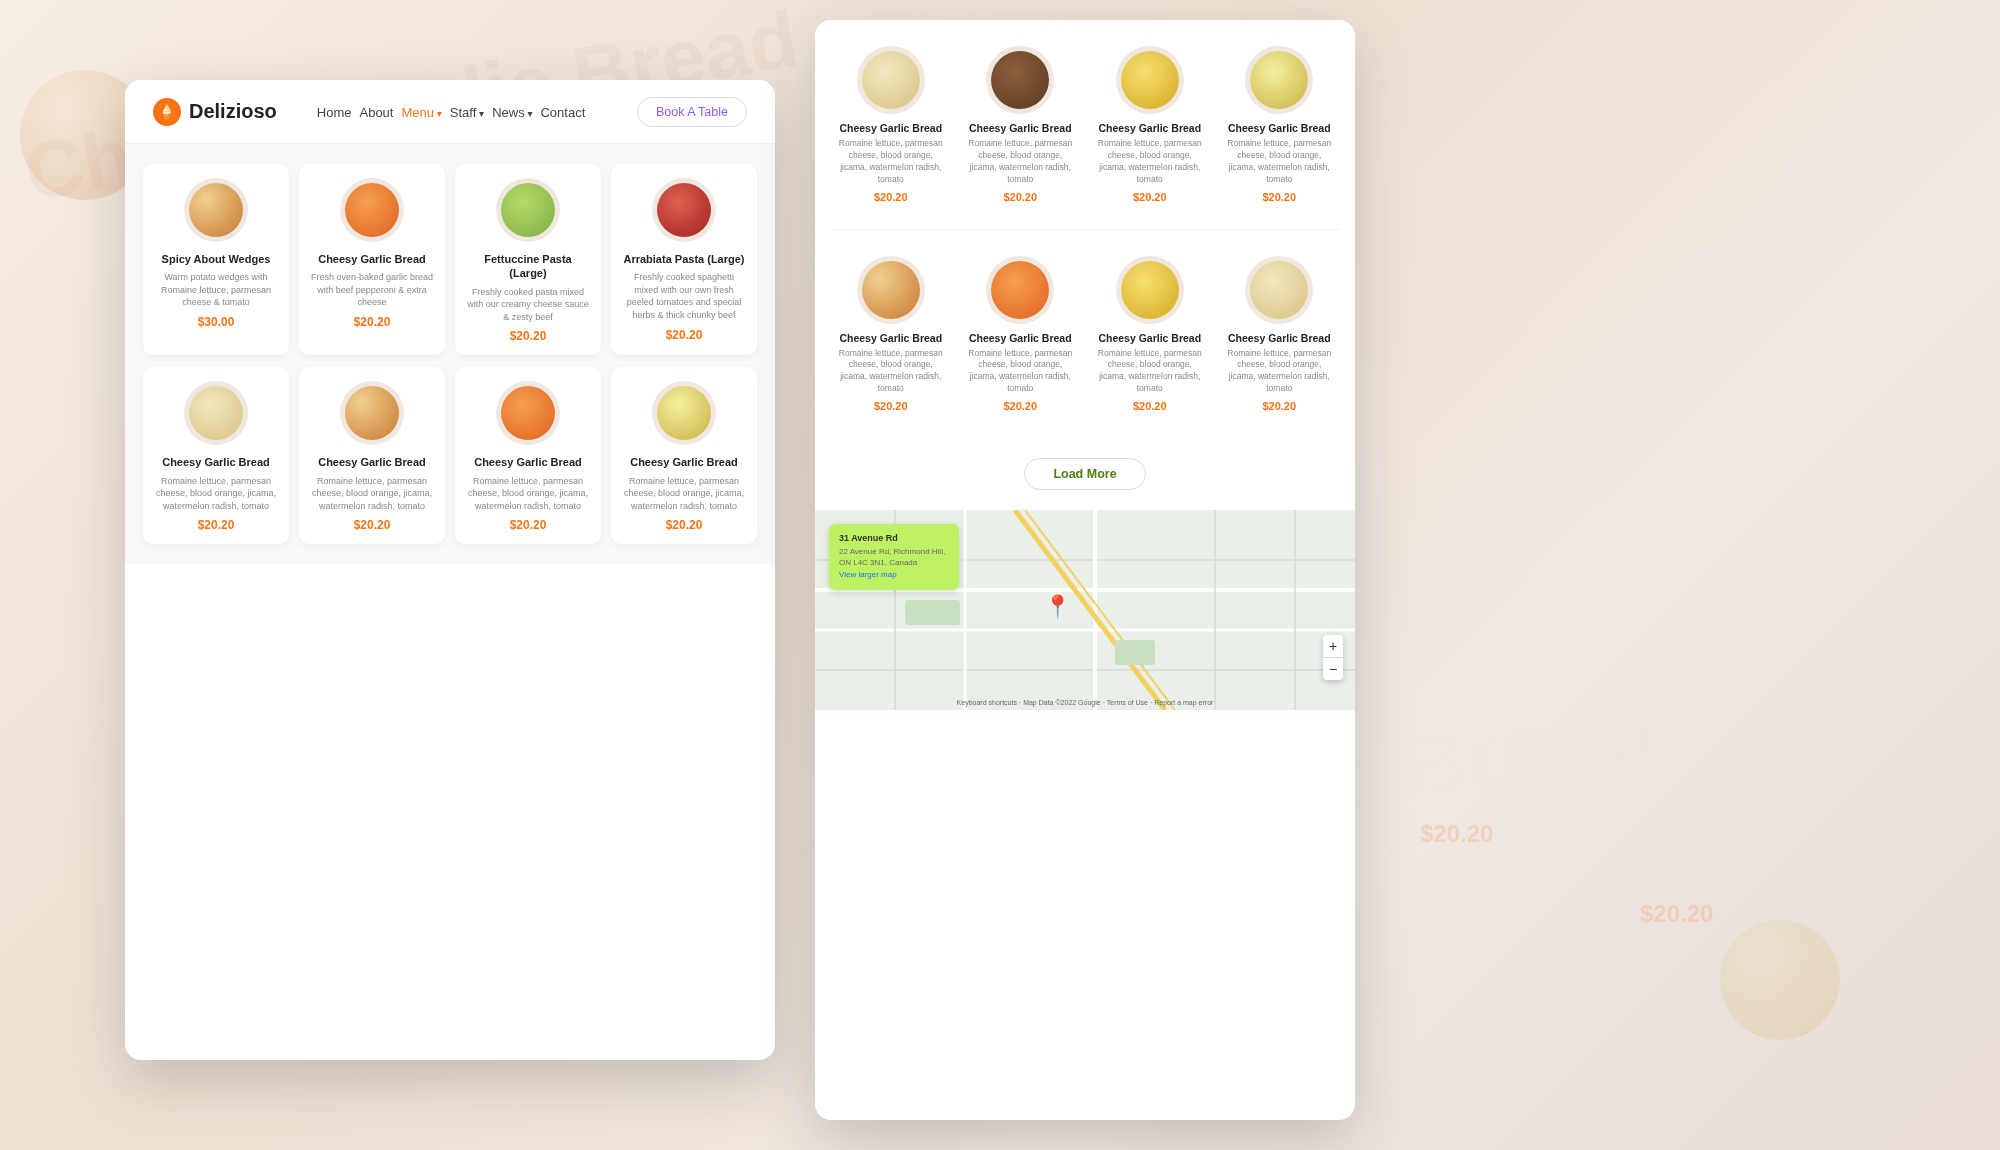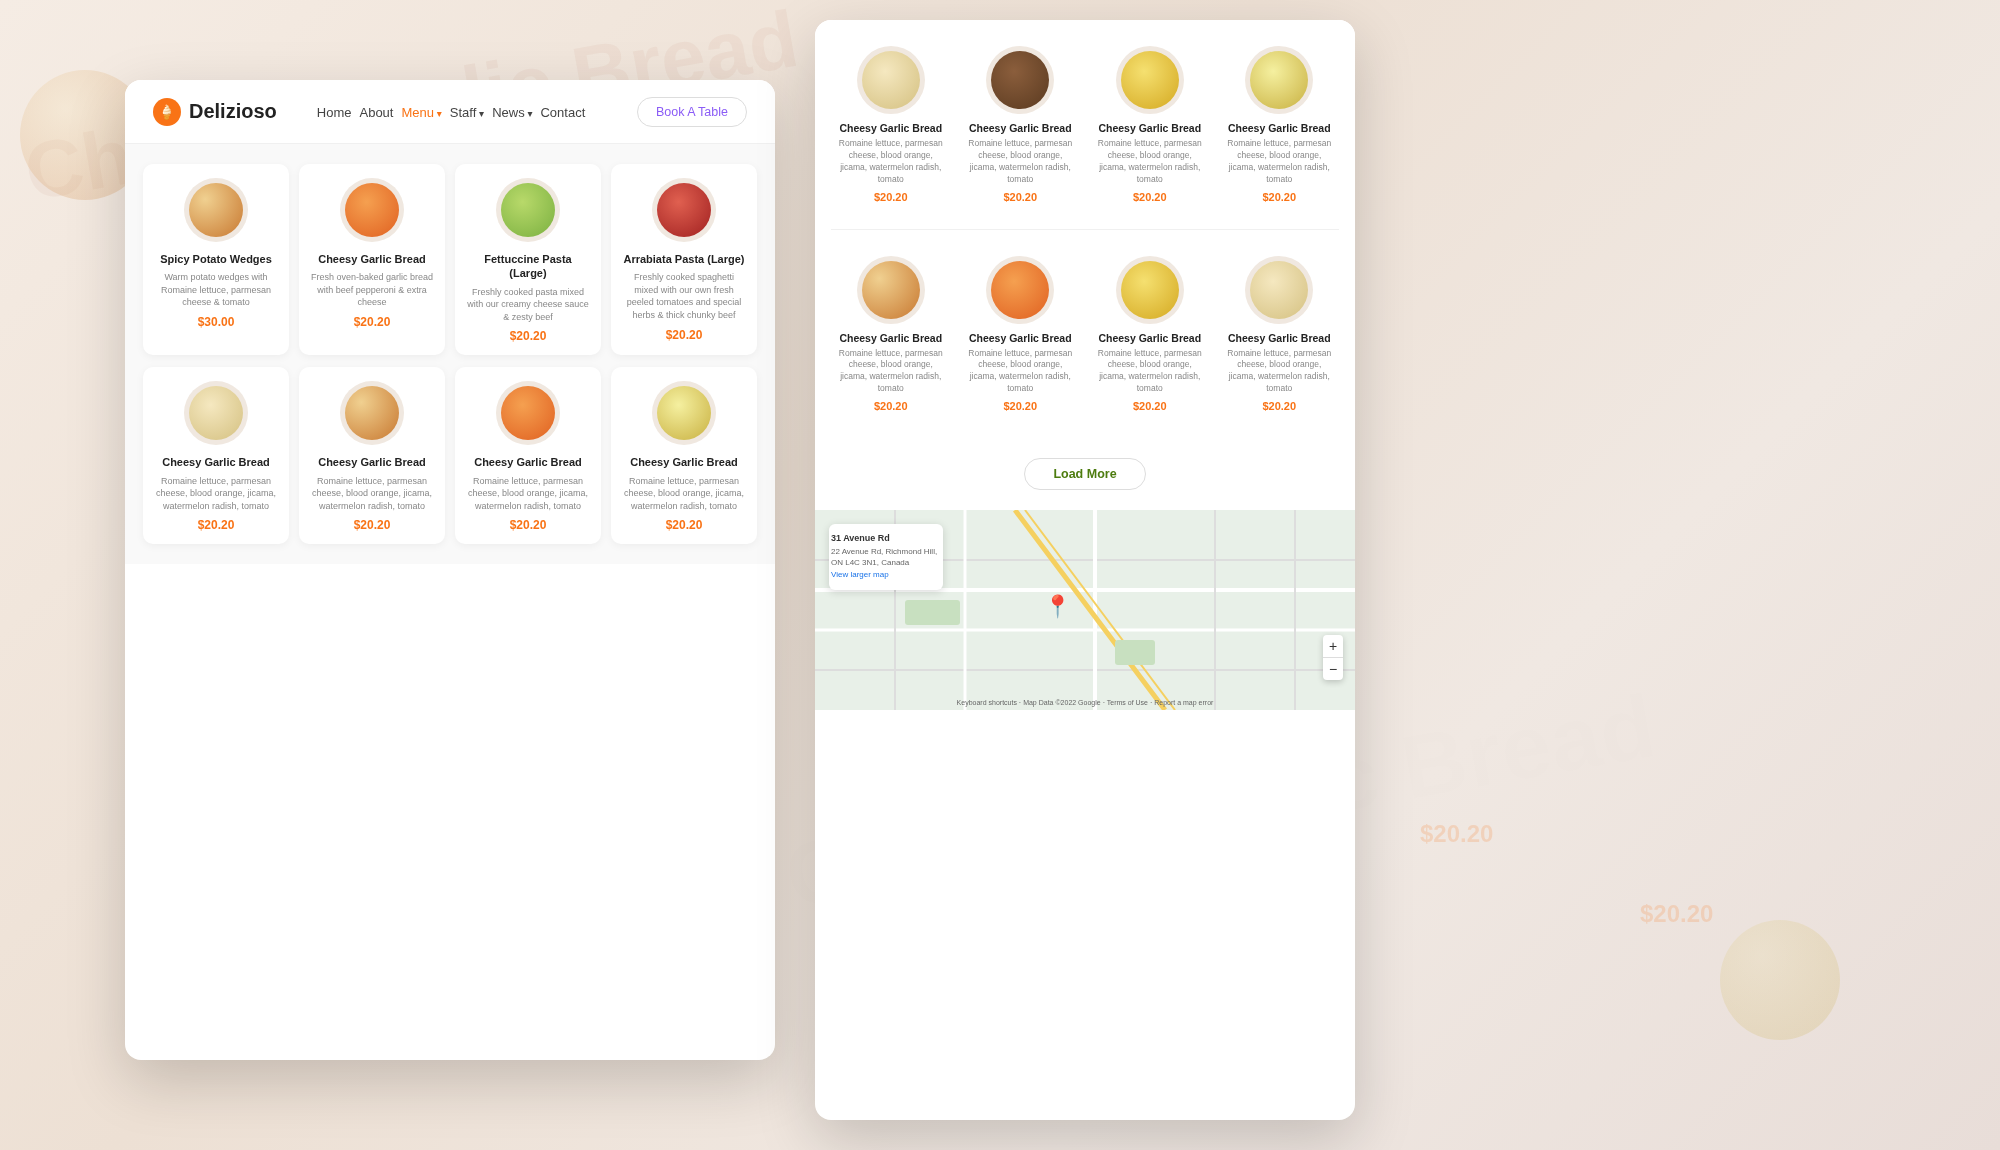--- a/index.html
+++ b/index.html
@@ -275,23 +275,23 @@
       left: 50%;
       transform: translate(-50%, -100%);
       color: #f97316;
       font-size: 22px;
       z-index: 5;
     }
     .map-info-box {
       position: absolute;
       top: 14px;
       left: 14px;
-      background: #ffffff;
+      background: #bef264;
       border-radius: 6px;
-      padding: 8px 2px;
+      padding: 8px 10px;
       font-size: 9px;
       color: #333;
       box-shadow: 0 2px 8px rgba(0,0,0,0.15);
       z-index: 6;
       line-height: 1.5;
     }
     .map-zoom {
       position: absolute;
       right: 12px;
       bottom: 30px;
@@ -408,21 +408,21 @@
   </nav>
 
 
   <div class="menu-section">
 
     <div class="menu-grid">
       <div class="menu-item">
         <div class="menu-item-img">
           <div class="food-circle mixed" style="width:54px;height:54px;border-radius:50%;"></div>
         </div>
-        <div class="menu-item-name">Spicy Potato Wedges</div>
+        <div class="menu-item-name">Spicy About Wedges</div>
         <div class="menu-item-desc">Warm potato wedges with Romaine lettuce, parmesan cheese &amp; tomato</div>
         <div class="menu-item-price">$30.00</div>
       </div>
       <div class="menu-item">
         <div class="menu-item-img">
           <div class="food-circle orange" style="width:54px;height:54px;border-radius:50%;"></div>
         </div>
         <div class="menu-item-name">Cheesy Garlic Bread</div>
         <div class="menu-item-desc">Fresh oven-baked garlic bread with beef pepperoni &amp; extra cheese</div>
         <div class="menu-item-price">$20.20</div>

